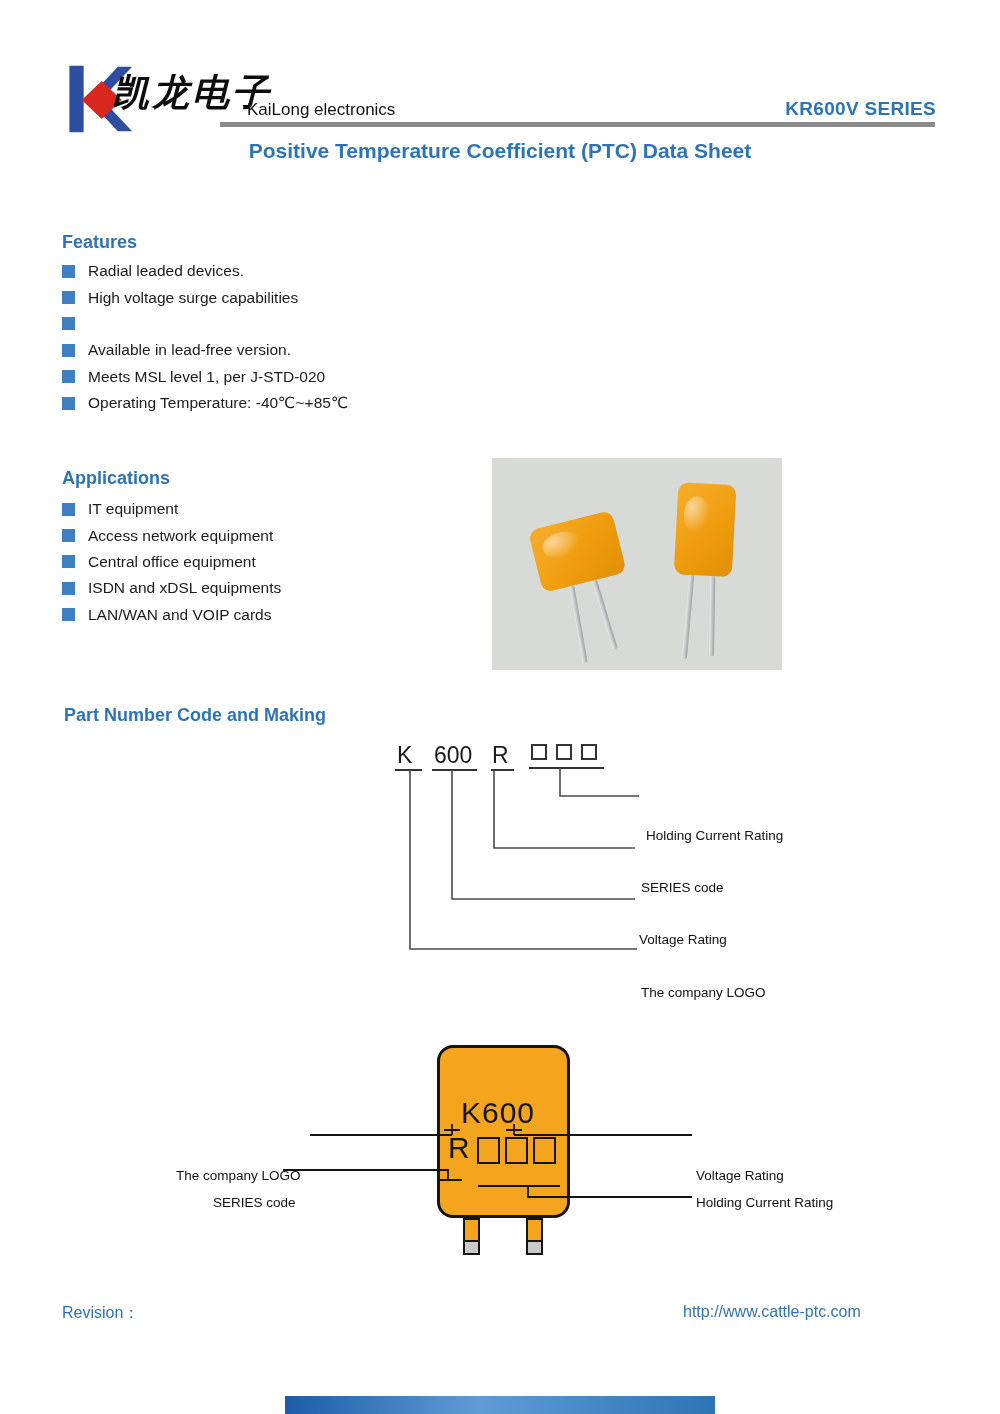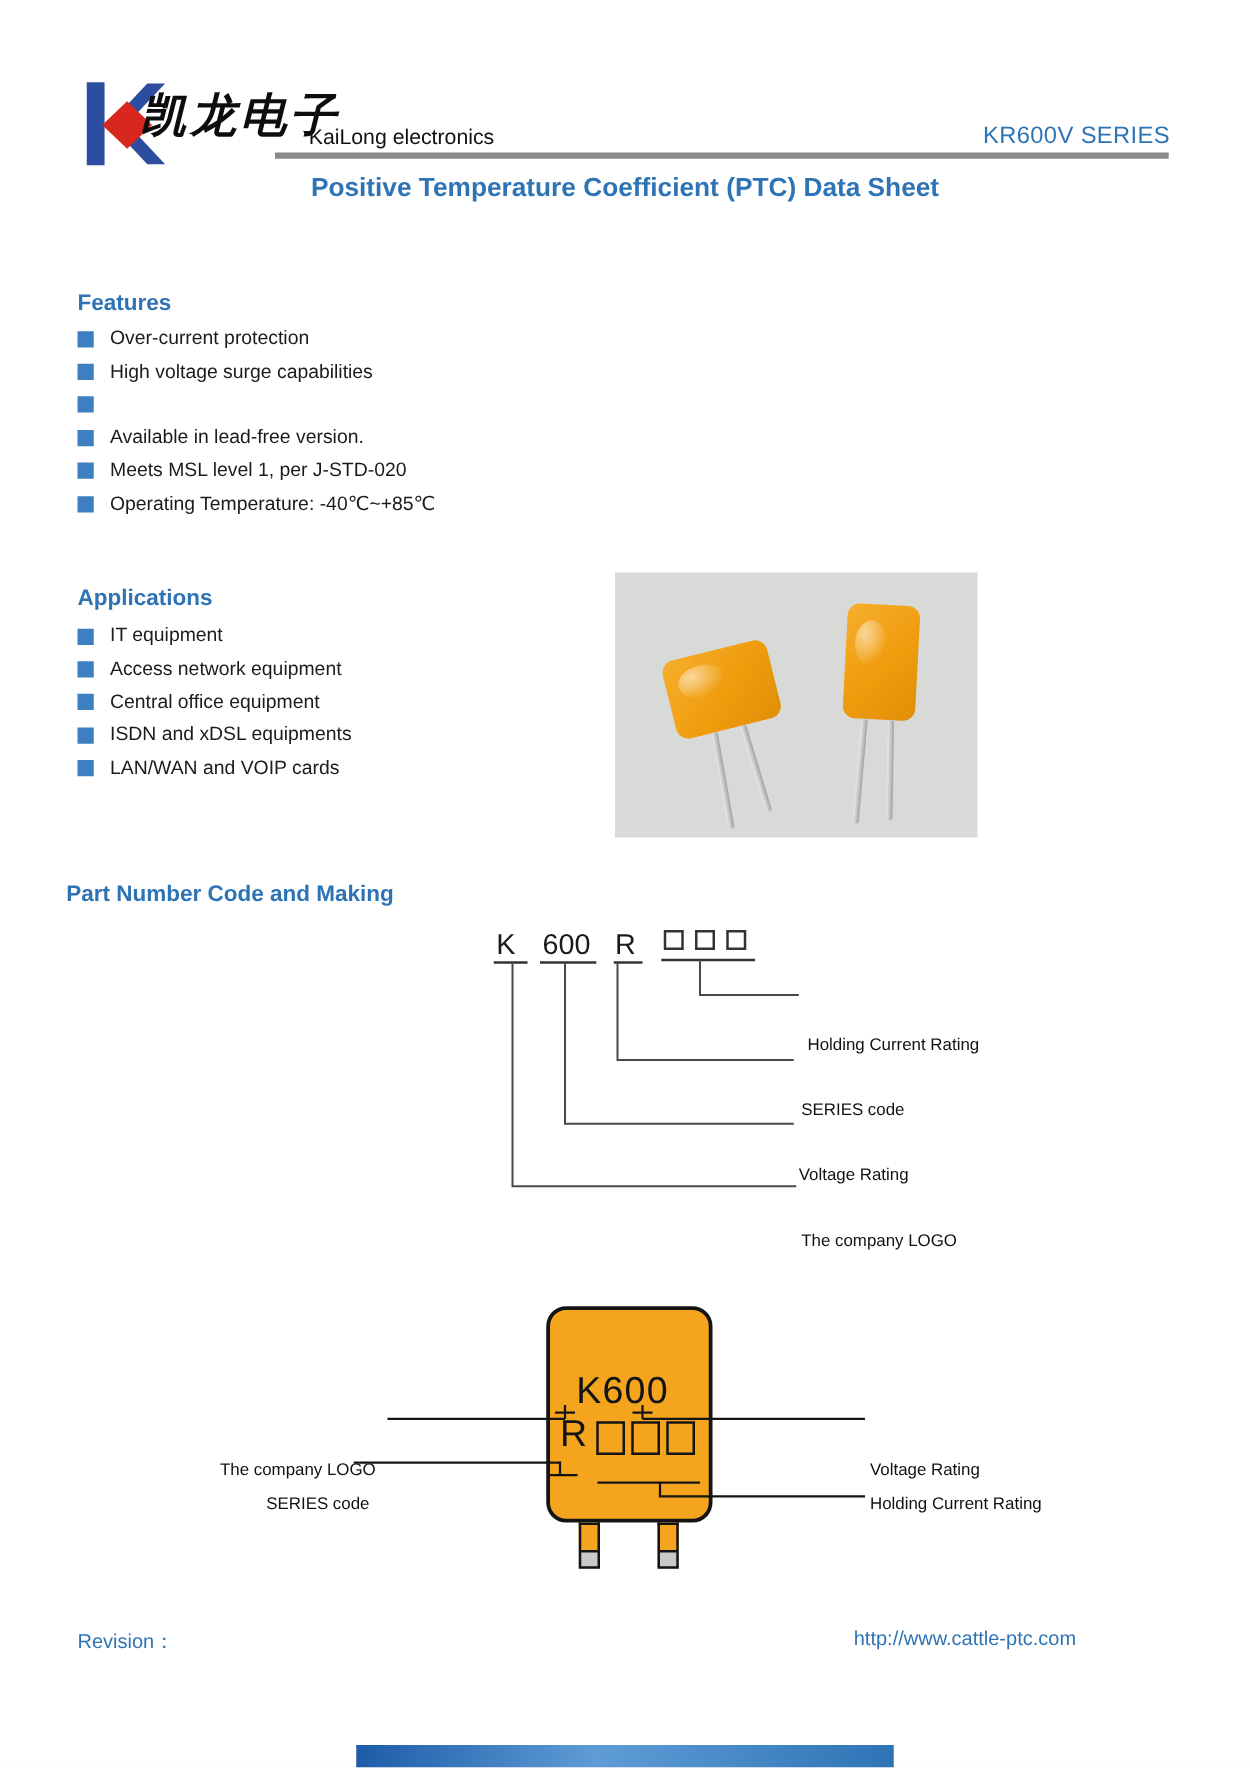--- a/index.html
+++ b/index.html
@@ -3,21 +3,21 @@
 <meta charset="utf-8">
 <style>
   * { margin:0; padding:0; box-sizing:border-box; }
   body { background:#e9e9e9; font-family:"Liberation Sans","DejaVu Sans",sans-serif; }
   .page { position:relative; width:1000px; height:1414px; margin:0 auto; background:#ffffff; overflow:hidden; }
 
   
   .logo-svg { position:absolute; left:58px; top:60px; width:76px; height:78px; }
   .logo-cn { position:absolute; left:112px; top:68px; font-size:37px; font-weight:bold; font-style:italic; color:#0d0d0d; letter-spacing:3px; font-family:"DejaVu Sans","Liberation Sans",sans-serif; }
   .company-name { position:absolute; left:247px; top:100px; font-size:17px; color:#111; }
-  .series-name { position:absolute; right:64px; top:98px; font-size:19px; font-weight:normal; color:#2e74b5; letter-spacing:0.3px; }
+  .series-name { position:absolute; right:64px; top:98px; font-size:19px; font-weight:bold; color:#2e74b5; letter-spacing:0.3px; }
   .gray-rule { position:absolute; left:220px; top:122px; width:715px; height:5px; background:#8a8a8a; }
   .doc-title { position:absolute; left:0; right:0; top:139px; text-align:center; font-size:21px; font-weight:bold; color:#2e74b5; }
 
   
   .sec-heading { position:absolute; font-size:18px; font-weight:bold; color:#2e74b5; }
 
   
   .bullet-list { position:absolute; list-style:none; }
   .bullet-list li { display:flex; align-items:center; height:26.4px; }
   .bullet-sq { width:13px; height:13px; background:#3e7fc1; margin-right:13px; flex:none; }
@@ -71,21 +71,21 @@
   <div class="logo-cn">凯龙电子</div>
   <div class="company-name">KaiLong electronics</div>
   <div class="series-name">KR600V SERIES</div>
   <div class="gray-rule"></div>
   <div class="doc-title">Positive Temperature Coefficient (PTC) Data Sheet</div>
 
   <div class="sec-heading" style="left:62px; top:232px;">Features</div>
   <ul class="bullet-list" style="left:62px; top:258px;">
     <li>
         <span class="bullet-sq"></span>
-        <span class="txt">Over-current protection</span>
+        <span class="txt">Radial leaded devices.</span>
       </li>
     <li>
         <span class="bullet-sq"></span>
         <span class="txt">High voltage surge capabilities</span>
       </li>
     <li>
         <span class="bullet-sq"></span>
       </li>
     <li>
         <span class="bullet-sq"></span>
@@ -133,21 +133,21 @@
       <div class="lead" style="left:64px; top:76px; height:72px; transform:rotate(-3deg);"></div>
     </div>
 
     <div style="position:absolute; left:158px; top:18px; width:120px; height:190px; transform:rotate(3deg);">
       <div class="dev-body" style="left:24px; top:8px; width:58px; height:92px;"></div>
       <div class="lead" style="left:38px; top:100px; height:84px; transform:rotate(2deg);"></div>
       <div class="lead" style="left:62px; top:100px; height:80px; transform:rotate(-2deg);"></div>
     </div>
   </div>
 
-  <div class="sec-heading" style="left:53px; top:705px;">Part Number Code and Making</div>
+  <div class="sec-heading" style="left:64px; top:705px;">Part Number Code and Making</div>
 
   <div class="code-char" style="left:397px; top:742px;">K</div>
   <div class="code-char" style="left:434px; top:742px;">600</div>
   <div class="code-char" style="left:492px; top:742px;">R</div>
   <div class="code-squares">
     <span class="sq"></span>
     <span class="sq"></span>
     <span class="sq"></span>
   </div>
 

